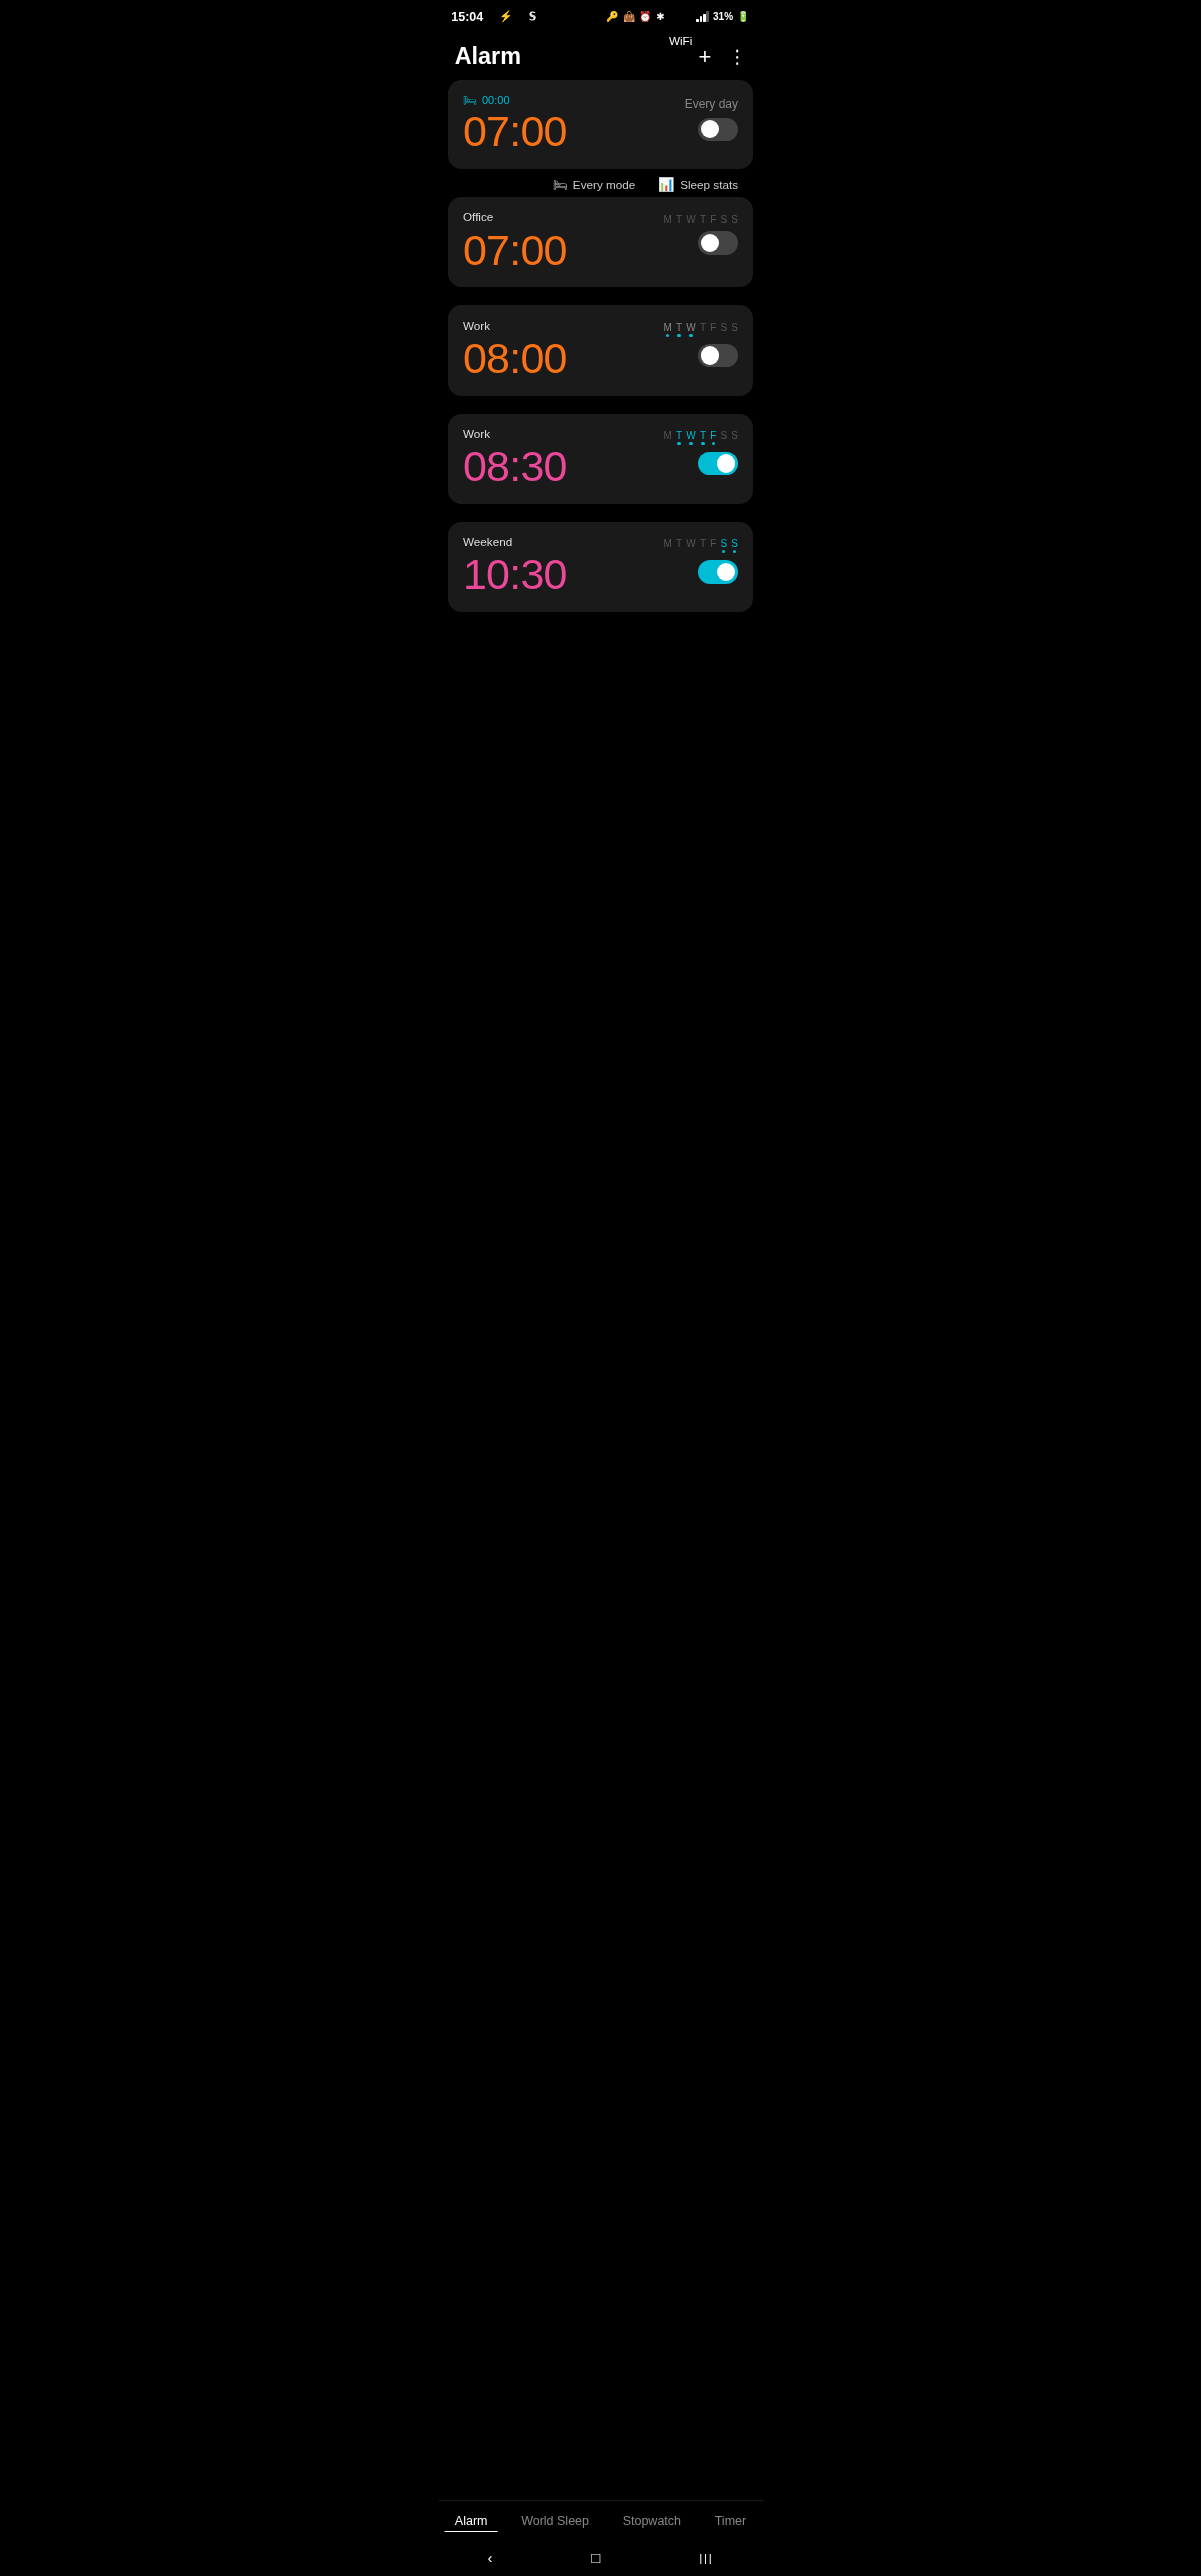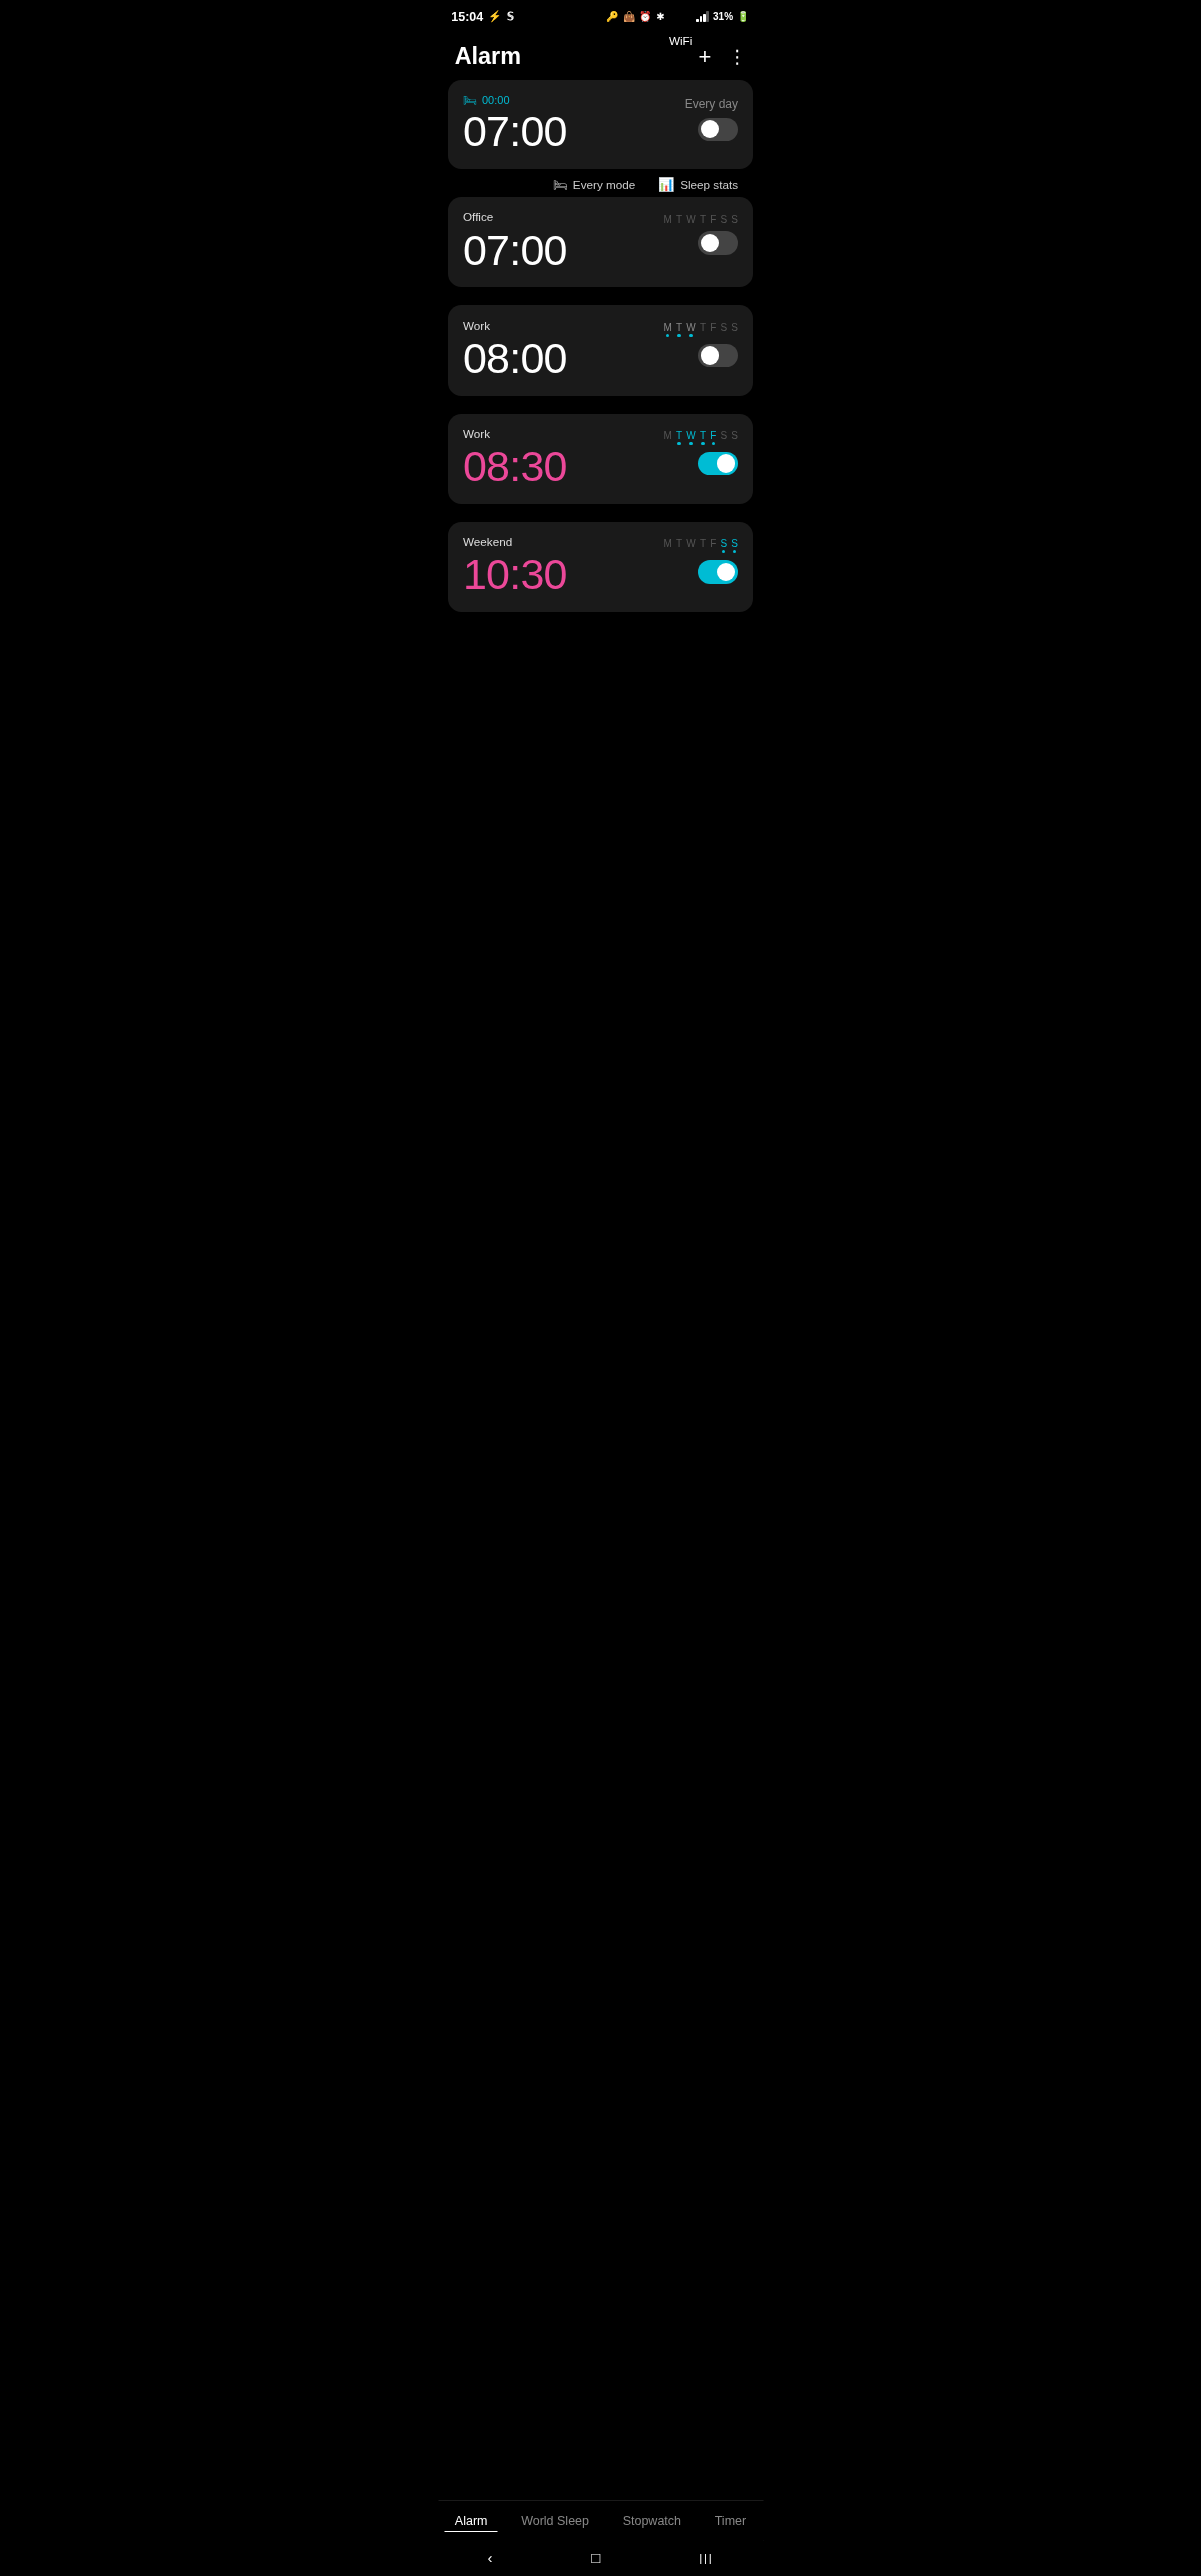--- a/index.html
+++ b/index.html
@@ -25,21 +25,21 @@
       display: flex;
       justify-content: space-between;
       align-items: center;
       padding: 6.7px 13.3px 3.3px;
       height: 30px;
     }
 
     .status-left {
       display: flex;
       align-items: center;
-      gap: 5px;
+      gap: 16px;
       font-size: 12.5px;
       font-weight: 600;
     }
 
     .status-right {
       display: flex;
       align-items: center;
       gap: 4.2px;
       font-size: 10px;
     }
@@ -115,21 +115,21 @@
       align-items: center;
       gap: 5px;
       font-size: 11px;
       color: #00bcd4;
       margin-bottom: 1.7px;
     }
 
     .alarm-time {
       font-size: 43px;
       font-weight: 300;
-      color: #ffffff;
+      color: #f97316;
       line-height: 1.1;
       letter-spacing: -0.8px;
     }
 
     .alarm-time-active {
       color: #ec4899;
     }
 
     .alarm-right {
       display: flex;

